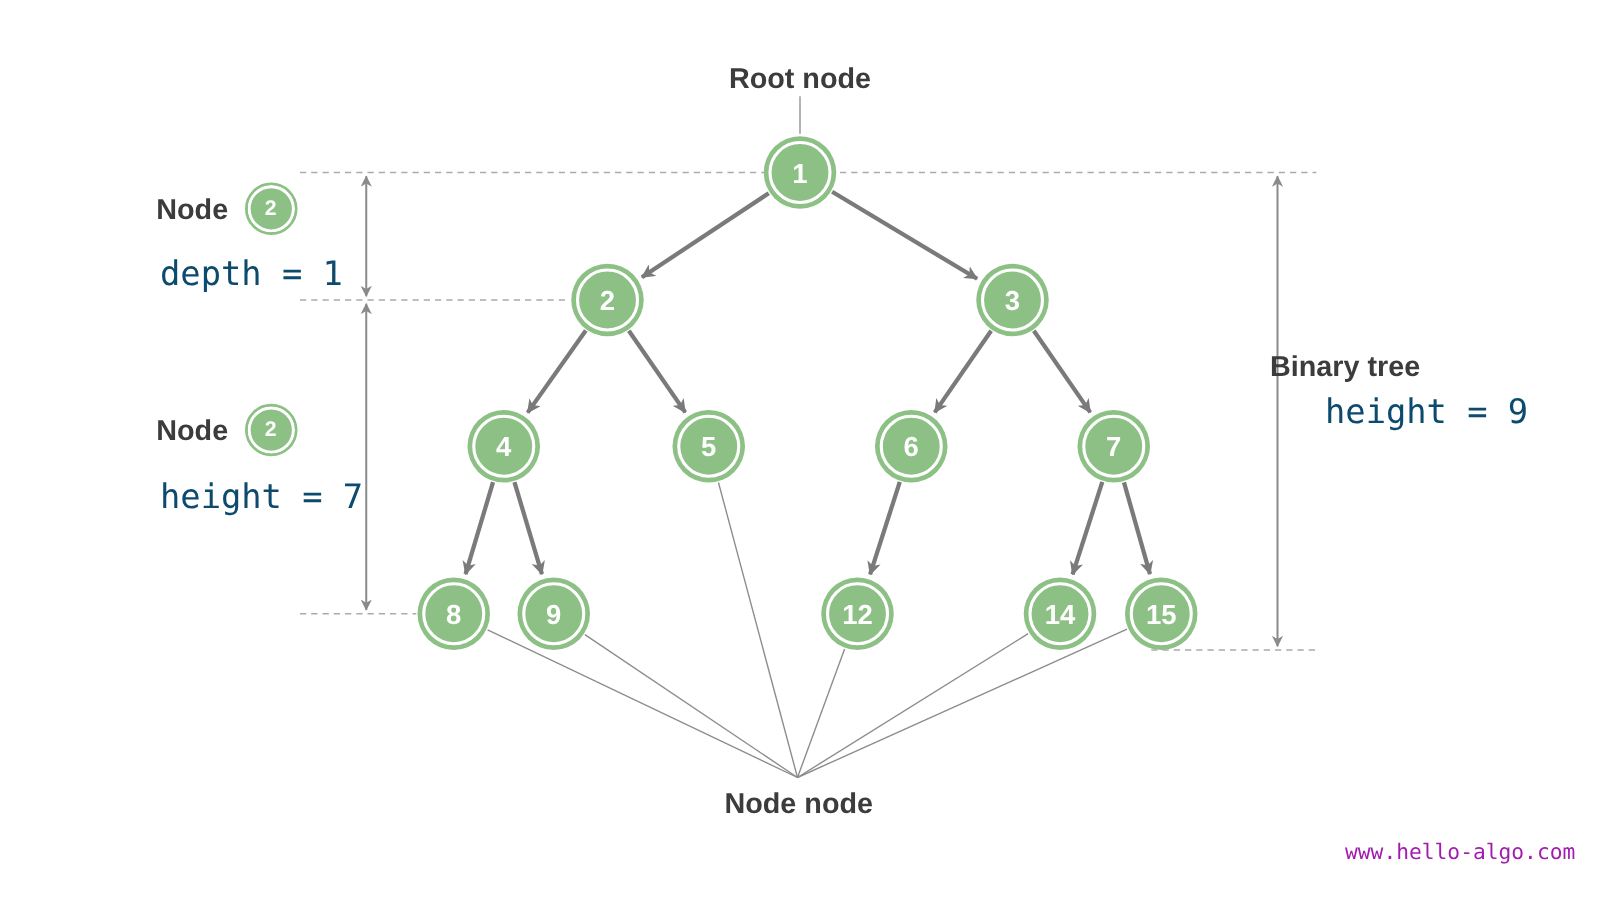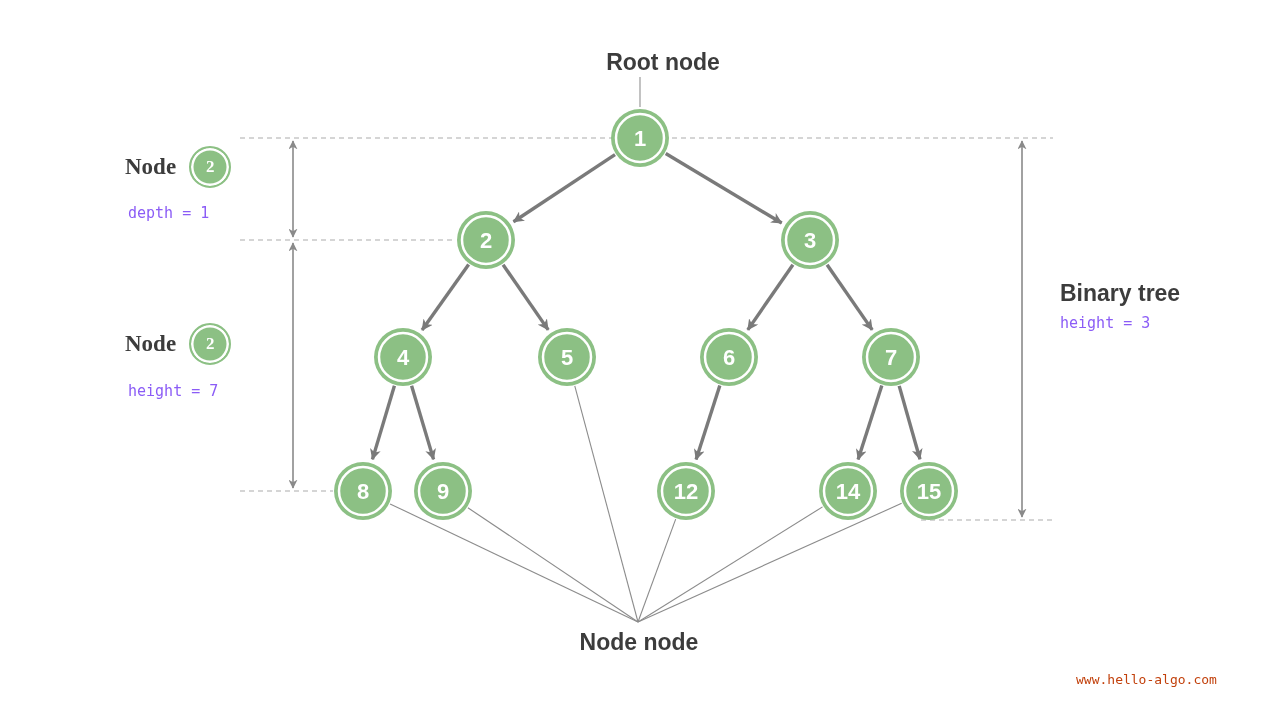--- a/index.html
+++ b/index.html
@@ -7,35 +7,35 @@
     width:1280px;height:720px;position:relative;background:#ffffff;
     font-family:"Liberation Sans",sans-serif;overflow:hidden;
   }
   #diagram{position:absolute;left:0;top:0;width:1280px;height:720px;}
   .bold-label{
     position:absolute;font-weight:700;font-size:23px;color:#3c3c3c;
     white-space:nowrap;
   }
   .mono-label{
     position:absolute;font-family:"DejaVu Sans Mono","Liberation Mono",monospace;
-    font-size:15px;color:#8b5cf6;white-space:nowrap;
+    font-size:27px;color:#0c4a6e;white-space:nowrap;
   }
   .centered{width:200px;text-align:center;}
-  .legend-row{position:absolute;display:flex;align-items:center;gap:13px;font-family:Liberation Serif, serif;}
+  .legend-row{position:absolute;display:flex;align-items:center;gap:13px;}
   .badge{
     width:42px;height:42px;border-radius:50%;
     background:#8CC084;border:2px solid #8CC084;
     box-shadow:inset 0 0 0 2.5px #ffffff;
     display:flex;align-items:center;justify-content:center;
     color:#ffffff;font-weight:700;font-size:17px;box-sizing:border-box;
   }
   .watermark{
     position:absolute;left:1076px;top:672px;
     font-family:"DejaVu Sans Mono","Liberation Mono",monospace;
-    font-size:13px;color:#c2410c;white-space:nowrap;
+    font-size:17px;color:#a21caf;white-space:nowrap;
   }
   svg text.node-num{
     font-family:"Liberation Sans",sans-serif;font-weight:700;
     font-size:22px;fill:#ffffff;
   }
 </style>
 </head>
 <body>
 
 <svg id="diagram" viewBox="0 0 1280 720" xmlns="http://www.w3.org/2000/svg">
@@ -130,32 +130,32 @@
       <circle r="24" fill="none" stroke="#FFFFFF" stroke-width="2.5"></circle>
       <text y="8" text-anchor="middle" class="node-num">14</text>
     </g>
     <g transform="translate(929,491)">
       <circle r="29" fill="#8CC084"></circle>
       <circle r="24" fill="none" stroke="#FFFFFF" stroke-width="2.5"></circle>
       <text y="8" text-anchor="middle" class="node-num">15</text>
     </g>
   </svg>
 
-<div class="bold-label centered" style="left:563px;top:49px;text-align:center;">Root node</div>
+<div class="bold-label centered" style="left:540px;top:49px;text-align:center;">Root node</div>
 
 <div class="bold-label centered" style="left:539px;top:629px;">Node node</div>
 
 <div class="legend-row" style="left:125px;top:146px;">
   <span class="bold-label" style="position:static;">Node</span>
   <span class="badge">2</span>
 </div>
 <div class="mono-label" style="left:128px;top:204px;">depth = 1</div>
 
 <div class="legend-row" style="left:125px;top:323px;">
   <span class="bold-label" style="position:static;">Node</span>
   <span class="badge">2</span>
 </div>
 <div class="mono-label" style="left:128px;top:382px;">height = 7</div>
 
-<div class="bold-label" style="left:1060px;top:280px;">Binary tree</div>
-<div class="mono-label" style="left:1060px;top:314px;">height = 3</div>
+<div class="bold-label" style="left:1016px;top:280px;">Binary tree</div>
+<div class="mono-label" style="left:1060px;top:314px;">height = 9</div>
 
 <div class="watermark">www.hello-algo.com</div>
 
 </body></html>

